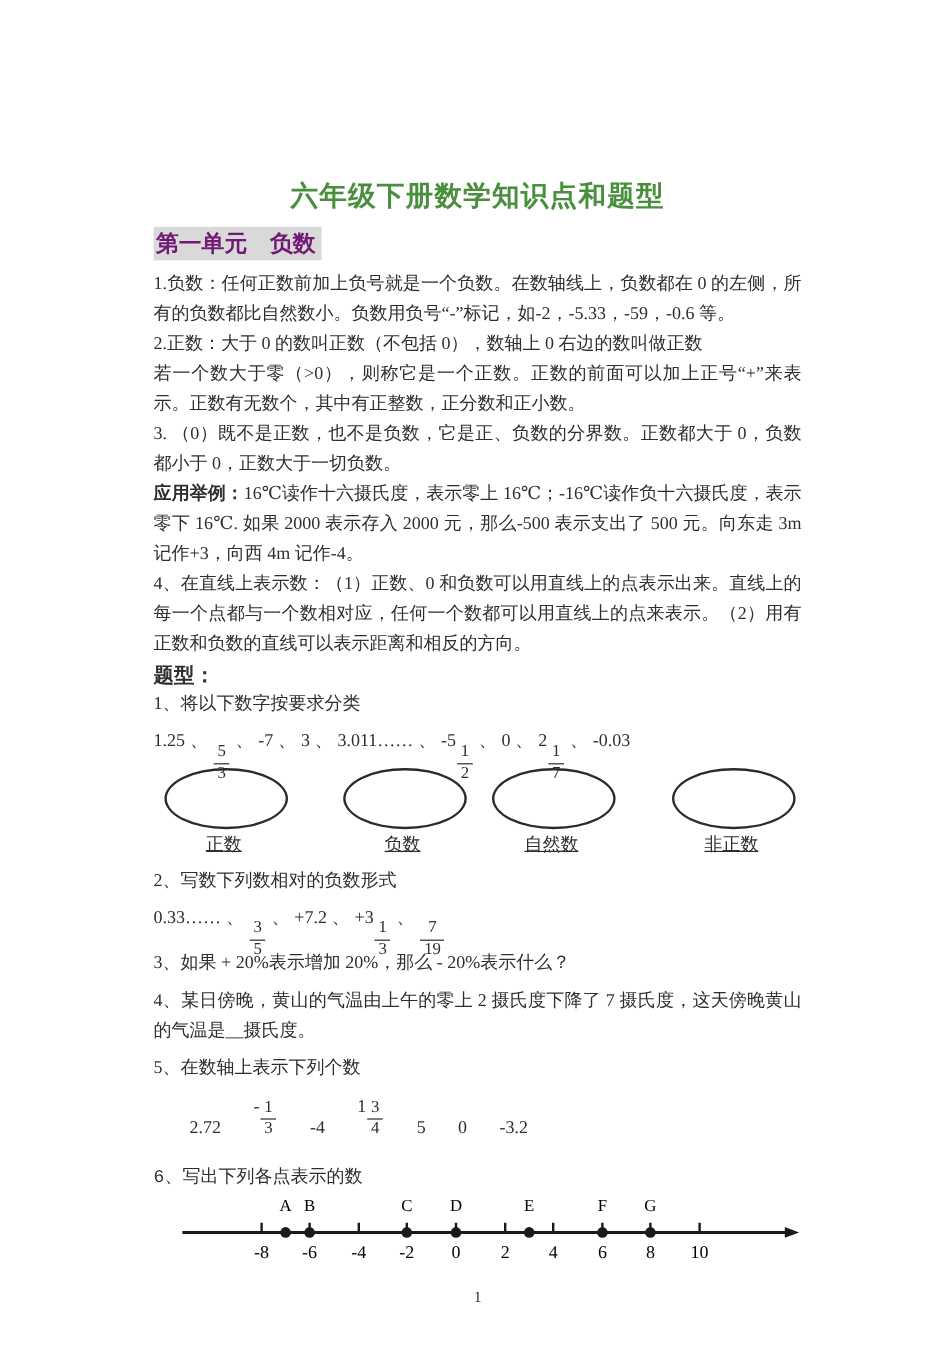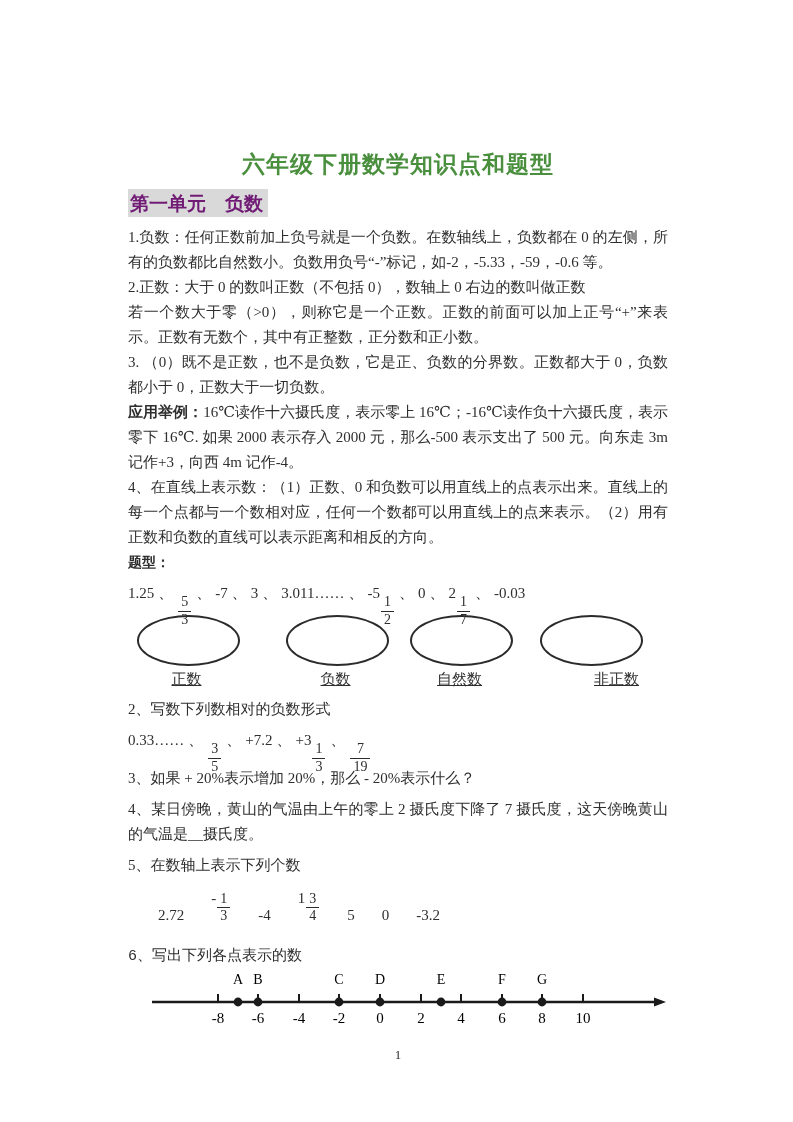--- a/index.html
+++ b/index.html
@@ -20,21 +20,21 @@
     letter-spacing:1px;
   }
   .section-heading-row{margin:0 0 6px 0;line-height:28px;}
   .section-heading{
     display:inline-block;background:#d9d9d9;color:#701a75;
     font-family:"DejaVu Sans","Liberation Sans",sans-serif;
     font-weight:bold;font-size:19px;line-height:26px;padding:1px 5px 1px 2px;
   }
   p.kp{margin:0;font-size:15px;line-height:25px;text-align:justify;}
   .lead{font-weight:bold;}
-  .ex-label{font-weight:bold;font-size:14px;line-height:25px;}
+  .ex-label{font-weight:bold;font-size:17px;line-height:25px;}
   .q-line{margin:0;font-size:15px;line-height:25px;}
   .math-row{
     font-size:15px;line-height:36px;height:38px;white-space:nowrap;
   }
   .sep{margin:0 4px;}
   .frac{
     display:inline-flex;flex-direction:column;align-items:center;
     vertical-align:-0.6em;line-height:1.05;font-size:14px;margin:0 1px;
   }
   .frac .fnum{padding:0 3px 1px 3px;}
@@ -42,21 +42,21 @@
   .mixed{white-space:nowrap;}
   .ovals-block{position:relative;height:82px;margin-top:2px;}
   .oval{
     position:absolute;top:0;width:99px;height:47px;
     border:2px solid #2b2b2b;border-radius:50%;background:transparent;
   }
   .oval-label{
     position:absolute;top:53px;width:99px;text-align:center;
     font-size:15px;line-height:22px;text-decoration:underline;
   }
-  .o1{left:9px;} .o2{left:158px;} .o3{left:282px;} .o4{left:412px;text-align:right;}
+  .o1{left:9px;} .o2{left:158px;} .o3{left:282px;} .o4{left:432px;}
   .nums-spread{
     display:flex;align-items:flex-end;gap:27px;padding-left:30px;
     height:46px;font-size:15px;
   }
   .nums-spread .frac{vertical-align:baseline;}
   .numberline-wrap{margin-top:2px;}
   .page-number{
     text-align:center;font-size:13px;margin-top:14px;color:#2e2e2e;
   }
   svg text{font-family:"Liberation Serif","DejaVu Serif",serif;}
@@ -75,20 +75,21 @@
 
     <p class="kp">1.负数：任何正数前加上负号就是一个负数。在数轴线上，负数都在 0 的左侧，所有的负数都比自然数小。负数用负号“-”标记，如-2，-5.33，-59，-0.6 等。</p>
     <p class="kp">2.正数：大于 0 的数叫正数（不包括 0），数轴上 0 右边的数叫做正数</p>
     <p class="kp">若一个数大于零（&gt;0），则称它是一个正数。正数的前面可以加上正号“+”来表示。正数有无数个，其中有正整数，正分数和正小数。</p>
     <p class="kp">3. （0）既不是正数，也不是负数，它是正、负数的分界数。正数都大于 0，负数都小于 0，正数大于一切负数。</p>
     <p class="kp"><span class="lead">应用举例：</span><span>16℃读作十六摄氏度，表示零上 16℃；-16℃读作负十六摄氏度，表示零下 16℃. 如果 2000 表示存入 2000 元，那么-500 表示支出了 500 元。向东走 3m 记作+3，向西 4m 记作-4。</span></p>
     <p class="kp">4、在直线上表示数：（1）正数、0 和负数可以用直线上的点表示出来。直线上的每一个点都与一个数相对应，任何一个数都可以用直线上的点来表示。（2）用有正数和负数的直线可以表示距离和相反的方向。</p>
 
     <div class="ex-label">题型：</div>
 
+    <p class="q-line">1、将以下数字按要求分类</p>
 
     <div class="math-row">
       <span>1.25</span><span class="sep">、</span><span class="frac">
           <span class="fnum">5</span>
           <span class="fden">3</span>
         </span><span class="sep">、</span><span>-7</span><span class="sep">、</span><span>3</span><span class="sep">、</span><span>3.011……</span><span class="sep">、</span><span class="mixed"><span>-5</span><span class="frac">
             <span class="fnum">1</span>
             <span class="fden">2</span>
           </span></span><span class="sep">、</span><span>0</span><span class="sep">、</span><span class="mixed"><span>2</span><span class="frac">
             <span class="fnum">1</span>

